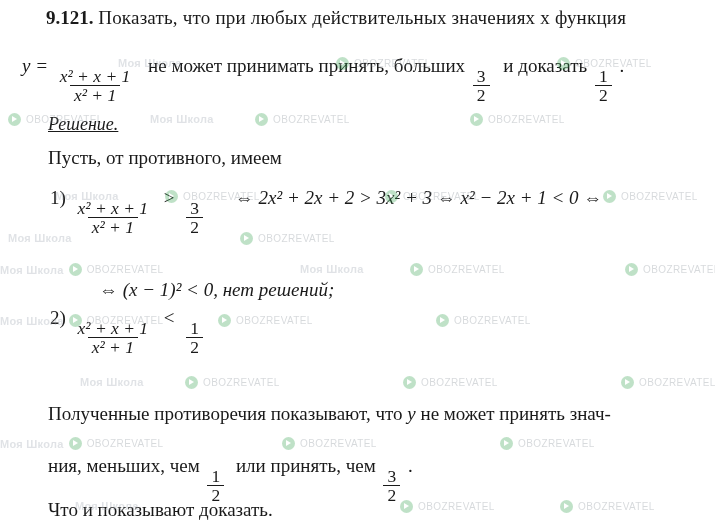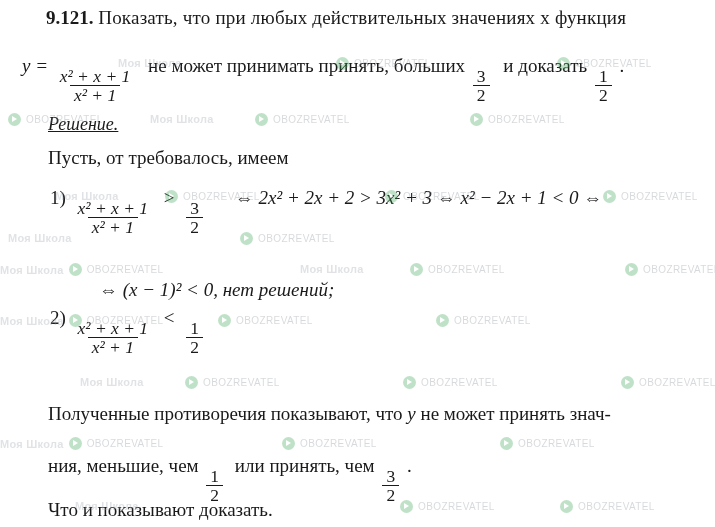--- a/index.html
+++ b/index.html
@@ -115,21 +115,21 @@
     <span style="margin-left:6px;">и доказать</span>
     <span class="frac">
       <span class="num">1</span>
       <span class="den">2</span>
     </span>
     <span>.</span>
   </div>
 
   <div class="line ital under" style="left:48px; top:115px; font-size:18px;">Решение.</div>
 
-  <div class="line" style="left:48px; top:148px;">Пусть, от требовалось, имеем</div>
+  <div class="line" style="left:48px; top:148px;">Пусть, от противного, имеем</div>
 
   <div class="line" style="left:50px; top:188px;">
     <span>1)</span>
     <span class="frac">
       <span class="num ital">x² + x + 1</span>
       <span class="den ital">x² + 1</span>
     </span>
     <span class="op">&gt; </span>
     <span class="frac">
       <span class="num">3</span>
@@ -154,21 +154,21 @@
   </div>
 
 
   <div class="line" style="left:48px; top:404px;font-family:Liberation Serif, serif;">
     <span>Полученные противоречия показывают, что</span>
     <span class="ital">y</span>
     <span>не может принять знач-</span>
   </div>
 
   <div class="line" style="left:48px; top:456px;">
-    <span>ния, меньшие, чем</span>
+    <span>ния, меньших, чем</span>
     <span class="frac">
       <span class="num">1</span>
       <span class="den">2</span>
     </span>
     <span style="margin-left:4px;">или принять, чем</span>
     <span class="frac">
       <span class="num">3</span>
       <span class="den">2</span>
     </span>
     <span>.</span>

